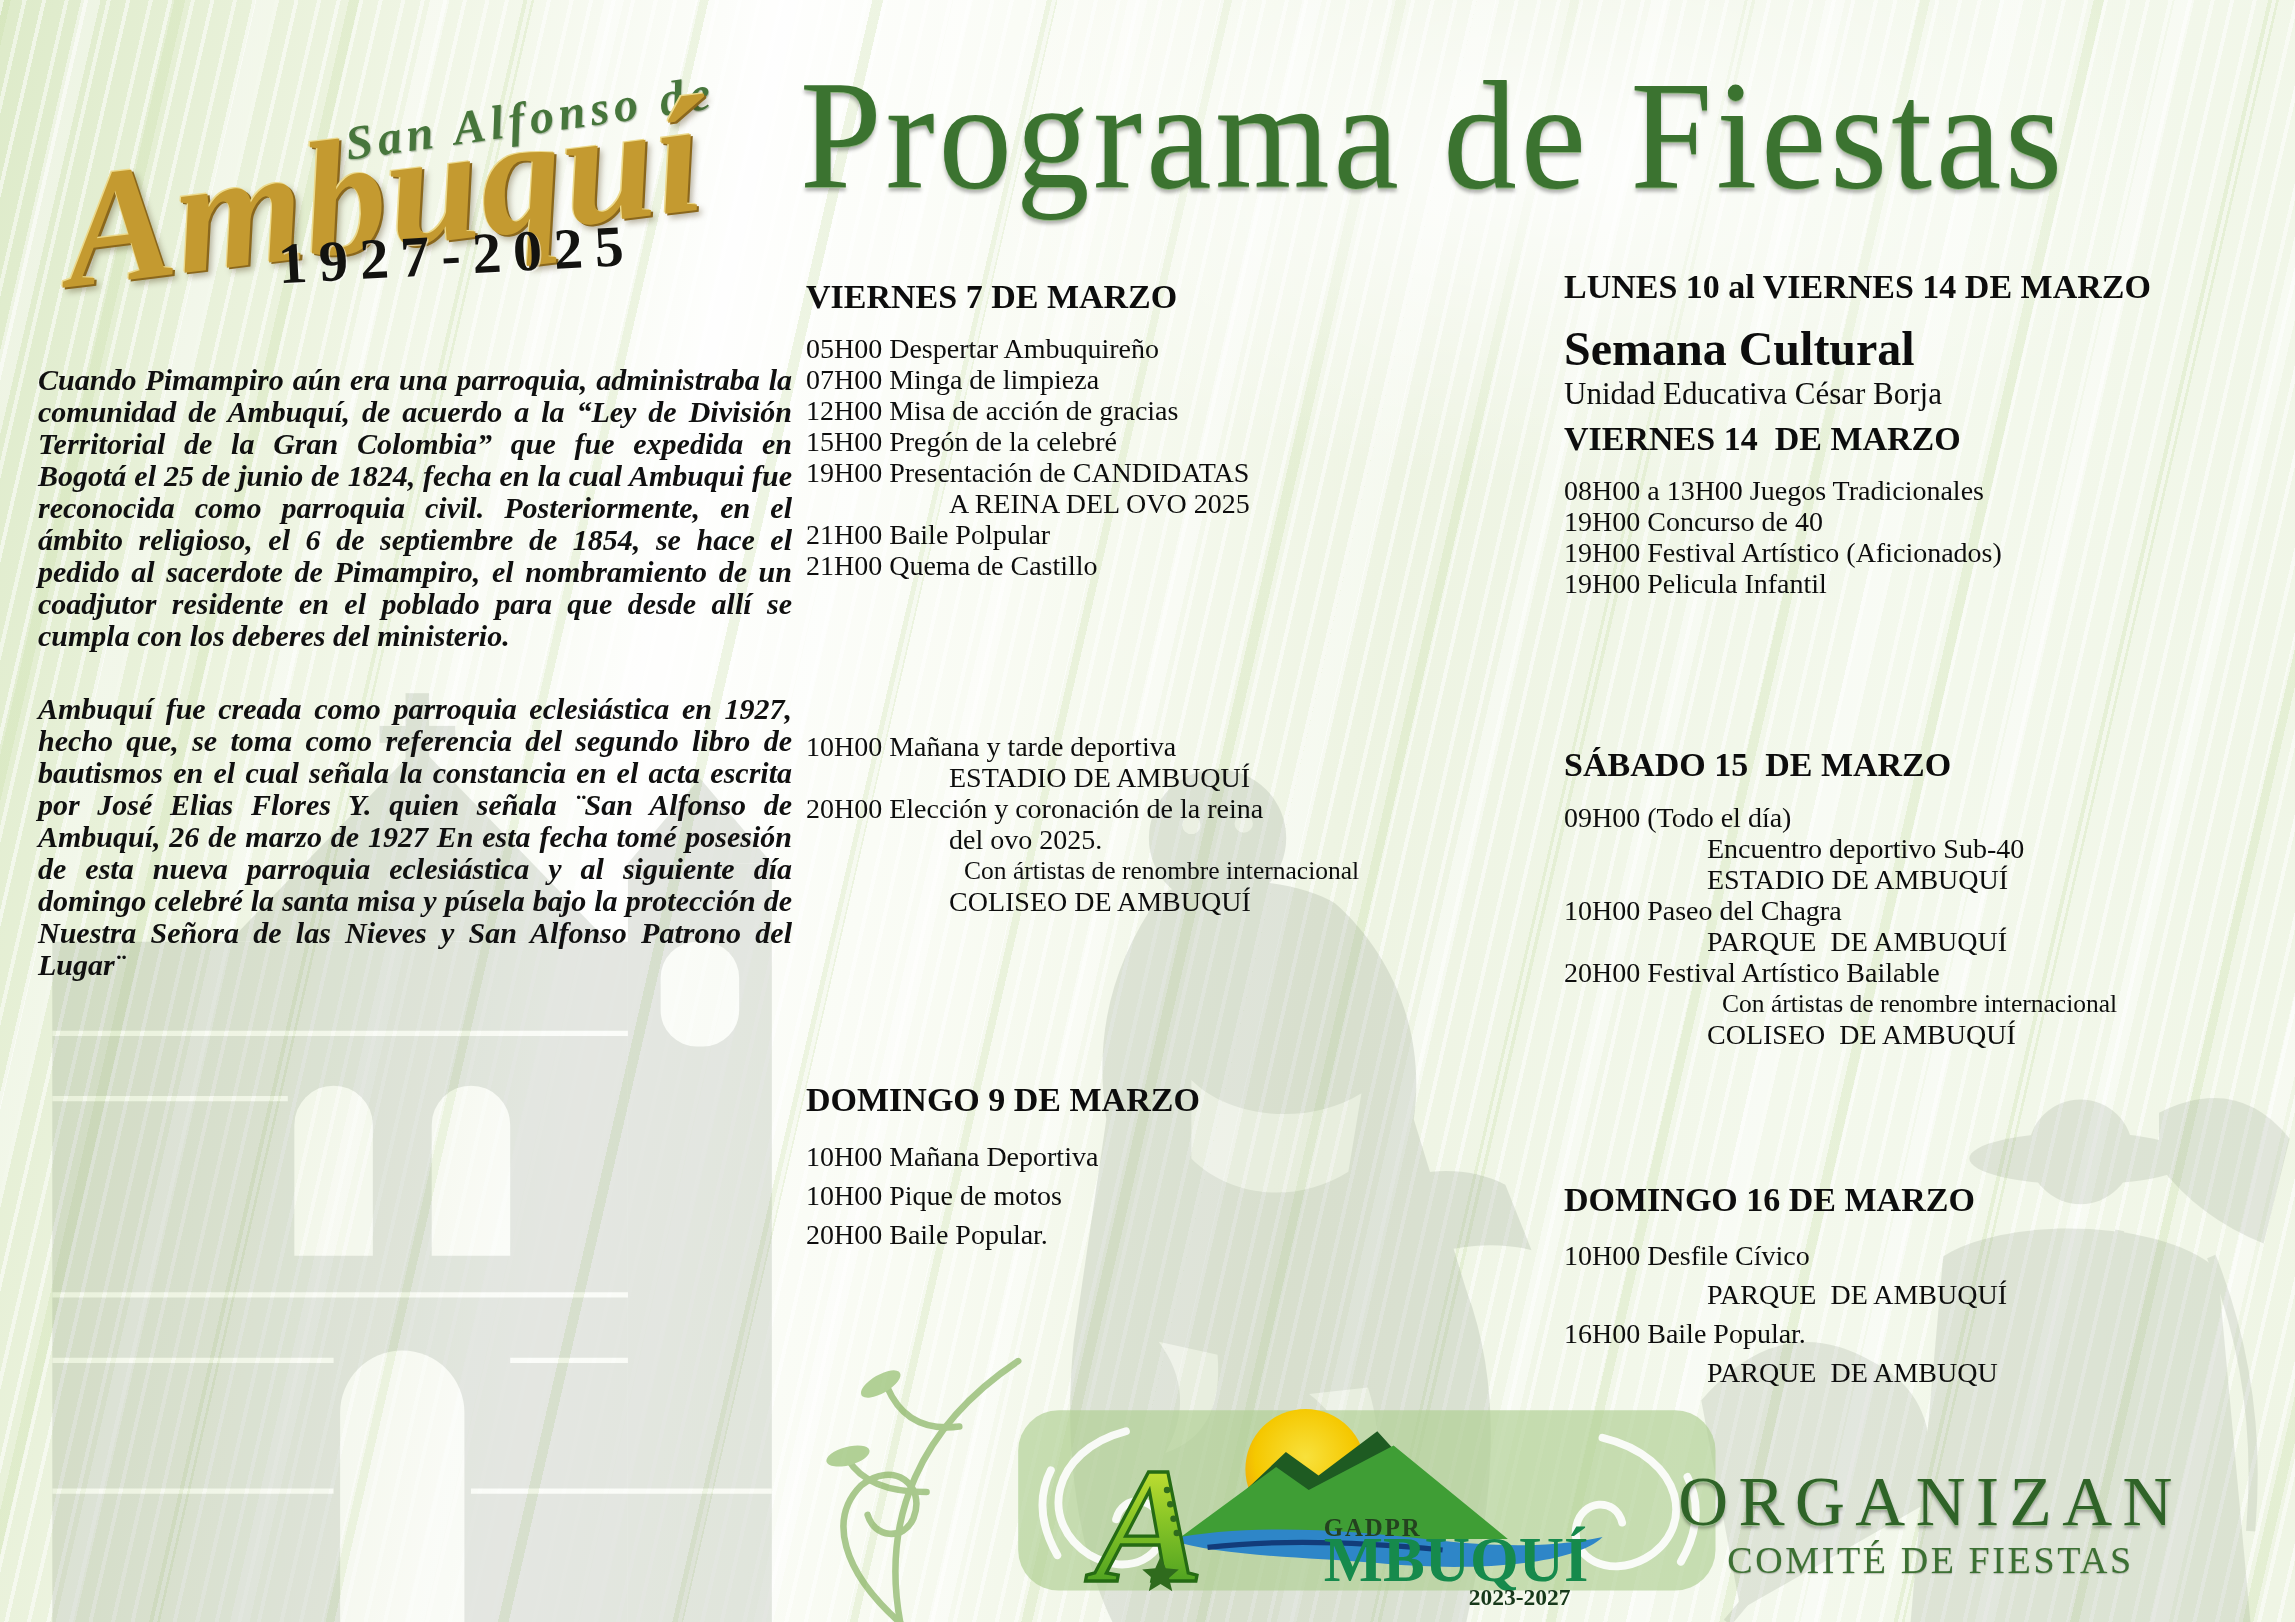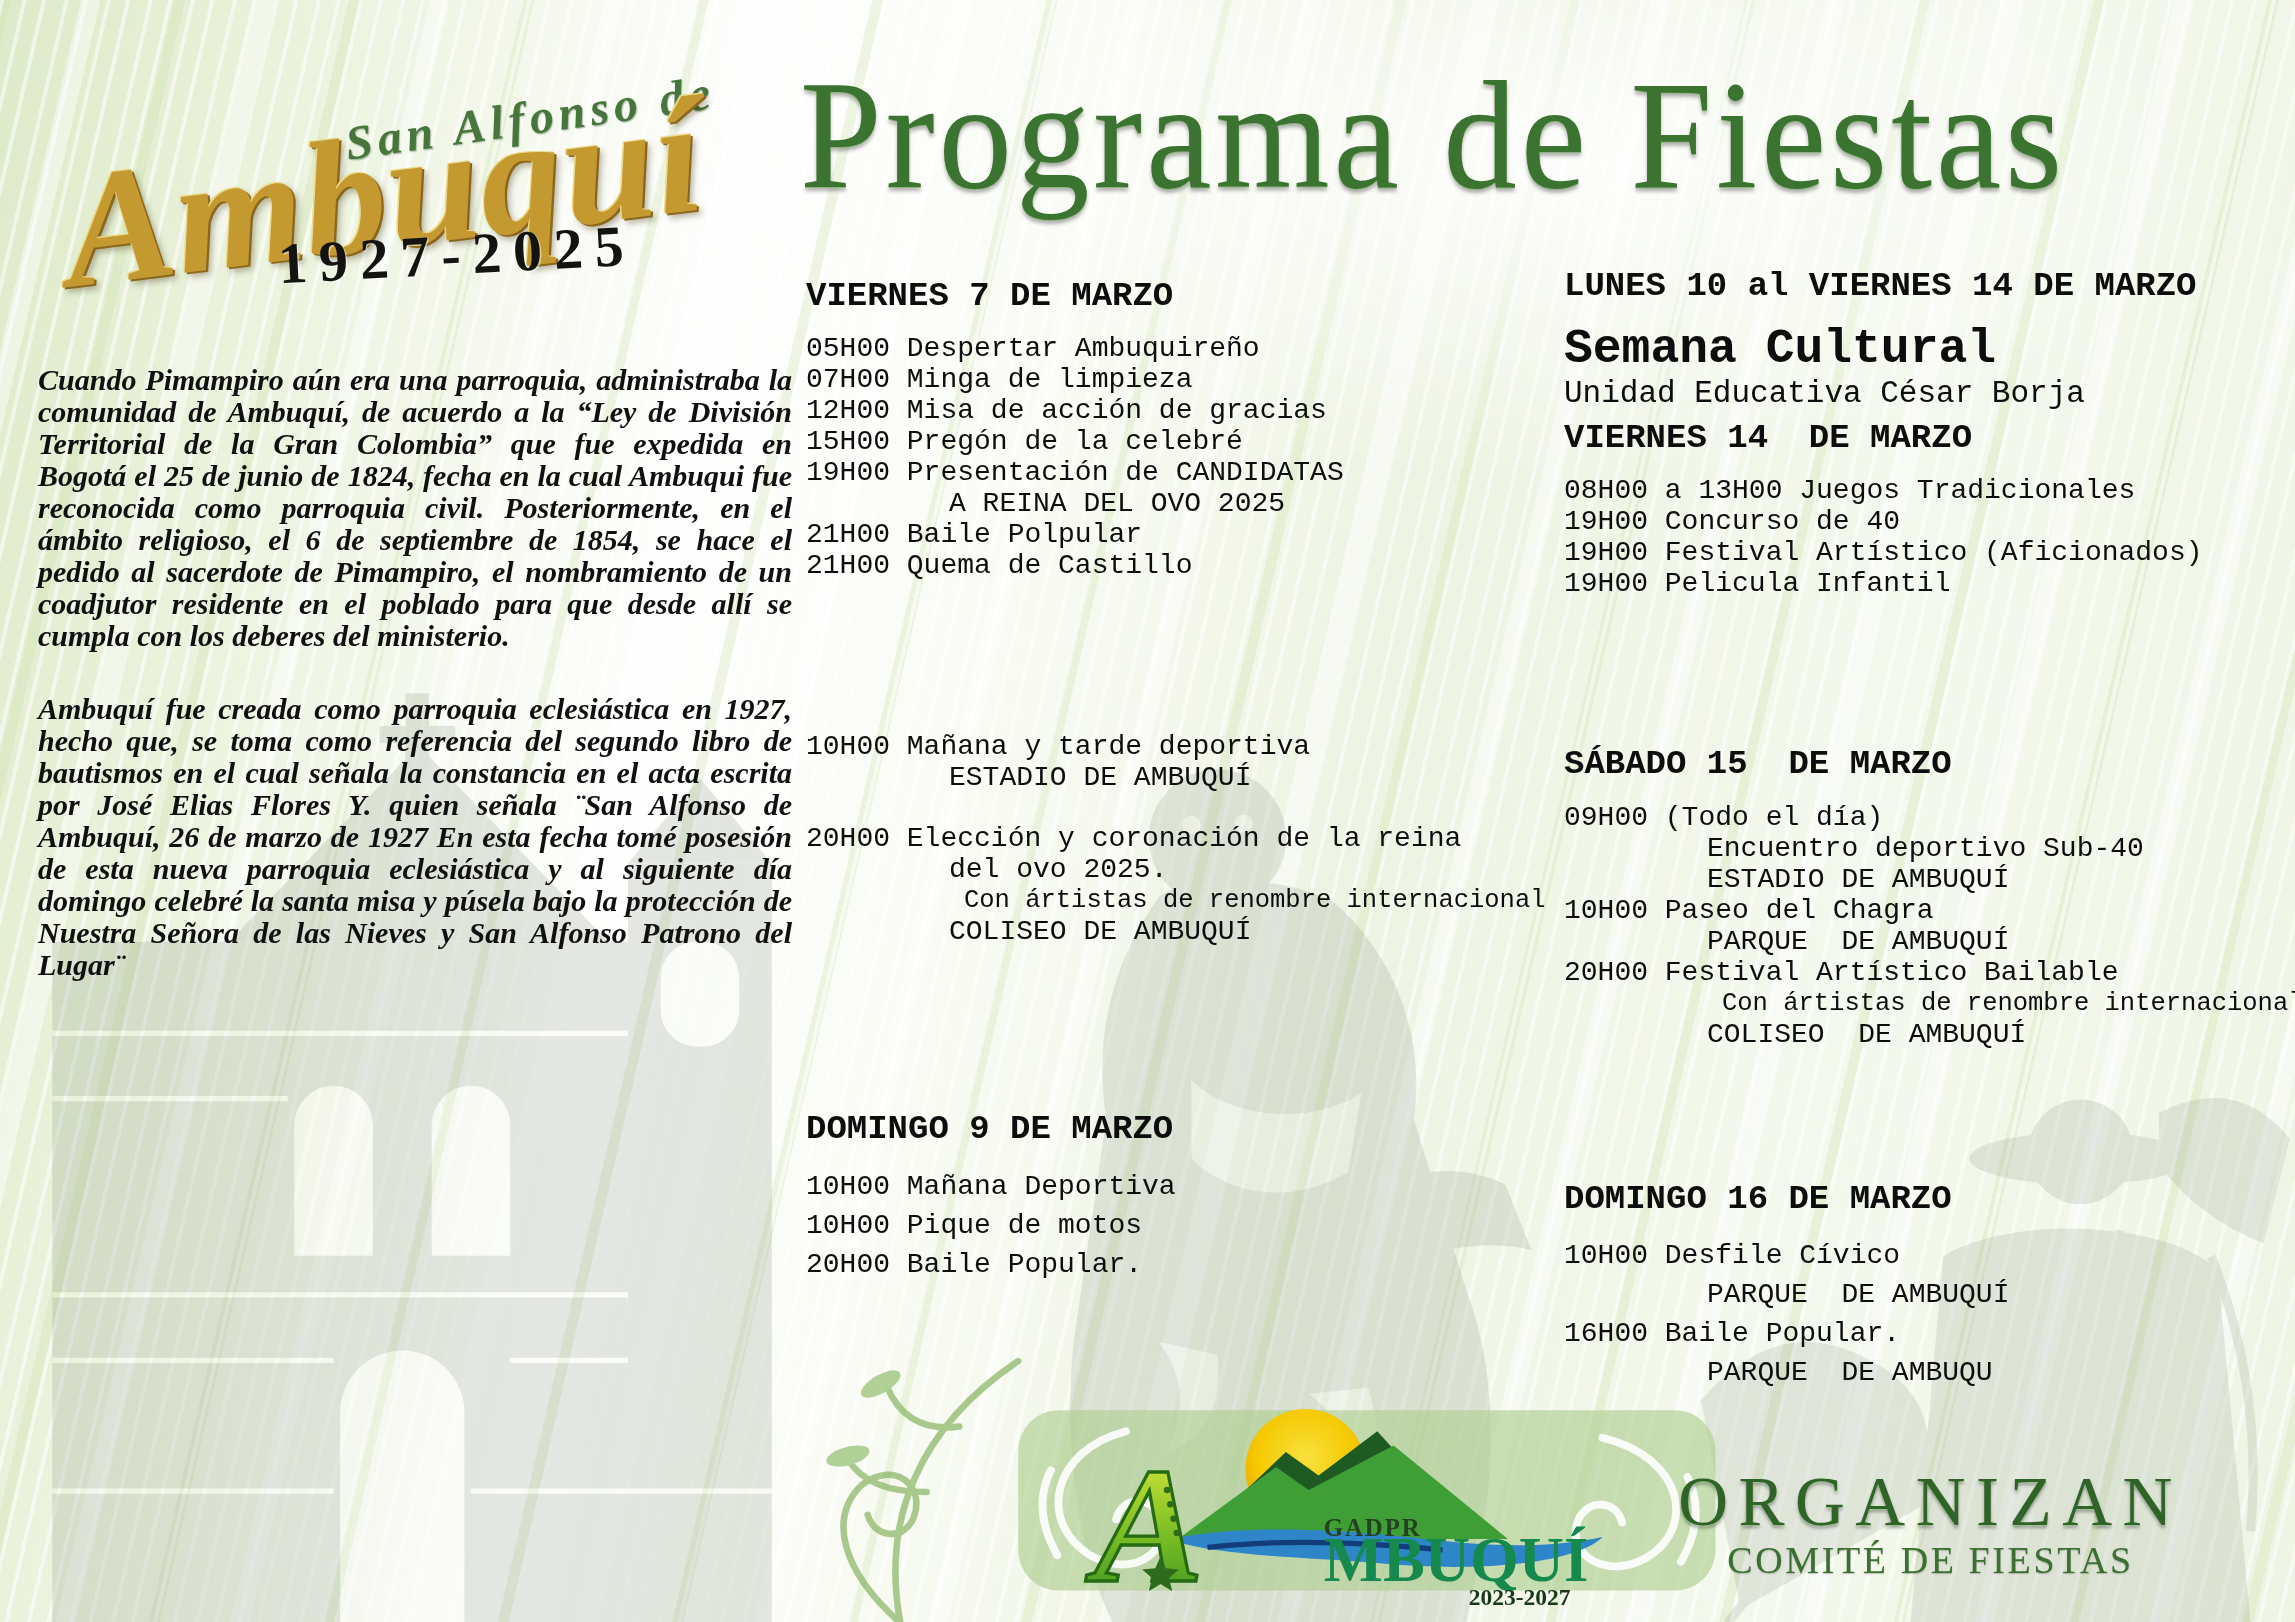--- a/index.html
+++ b/index.html
@@ -44,28 +44,28 @@
   .history{position:absolute;left:38px;top:364px;width:754px;z-index:5;color:#101010;}
   .history p{margin:0 0 41px 0;font-weight:bold;font-style:italic;
     font-size:30px;line-height:32px;text-align:justify;}
   .history-heading{position:absolute;left:38px;top:1407px;width:754px;z-index:5;
     text-align:center;font-size:106px;letter-spacing:2px;color:var(--heading-green,#2f6328);
     text-shadow:0 0.7px 0 #9cc08e,0 3.9px 3.3px rgba(0,0,0,.38);}
   
   .col{position:absolute;z-index:5;color:#0d0d0d;}
   .col-mid{left:806px;top:278px;width:746px;}
   .col-right{left:1564px;top:268px;width:733px;}
-  .sec{margin:0;font-family:Liberation Mono, monospace;}
+  .sec{margin:0;}
   .sec-h{margin:0 0 18.3px 0;font-size:34px;line-height:37px;font-weight:bold;
     letter-spacing:0;white-space:pre;}
   .line{font-size:28px;line-height:31px;white-space:pre;}
   .events.loose .line{line-height:39px;}
   .cont{padding-left:143px;}
   .note{padding-left:158px;font-size:25.5px;}
-  .gap{margin-top:30px;}
+  .gap{}
   .col-mid .sec:nth-of-type(1){margin-bottom:150px;}
   .col-mid .sec:nth-of-type(2){margin-bottom:164px;}
   .col-right .sec:nth-of-type(1){margin-bottom:7.9px;}
   .col-right .sec:nth-of-type(2){margin-bottom:147px;}
   .col-right .sec:nth-of-type(3){margin-bottom:131px;}
   .semana{margin:6.5px 0 0 0;}
   .semana-title{font-size:48px;line-height:52px;font-weight:bold;letter-spacing:0;}
   .semana-sub{font-size:31px;line-height:37px;}
   
   .organizan{position:absolute;left:1597px;top:1430px;width:667px;z-index:5;text-align:center;margin-top:36px;}

